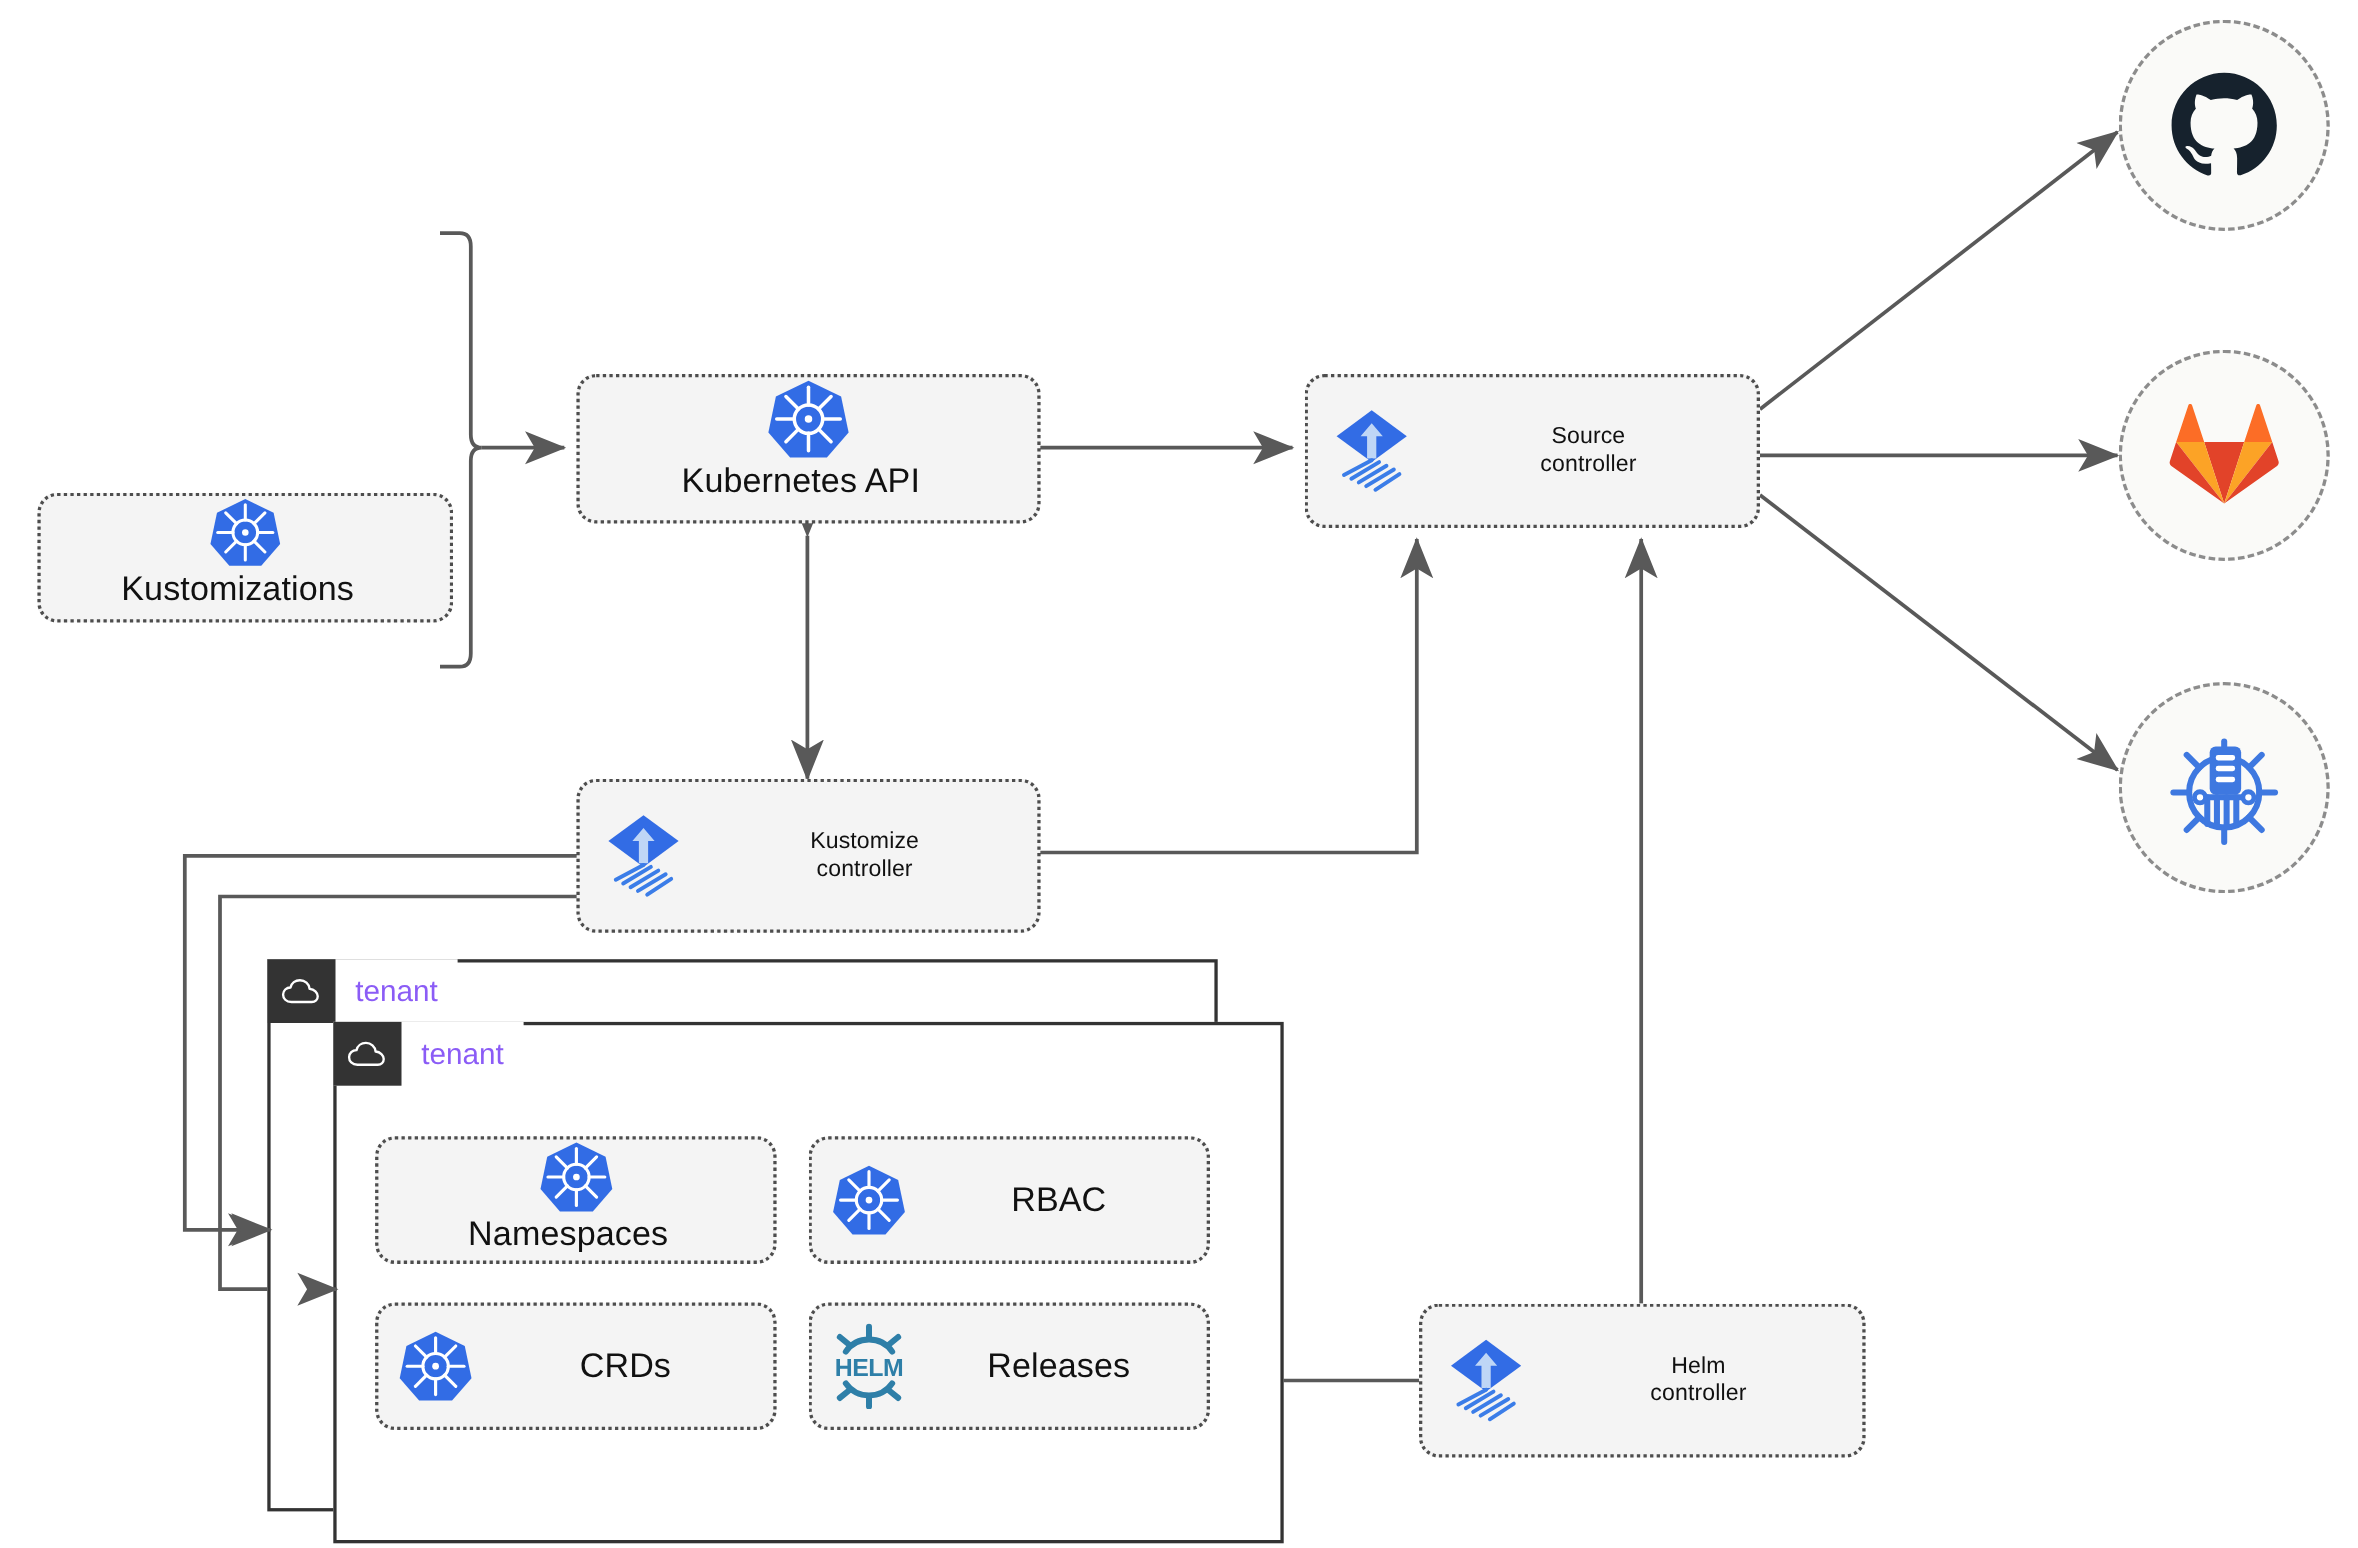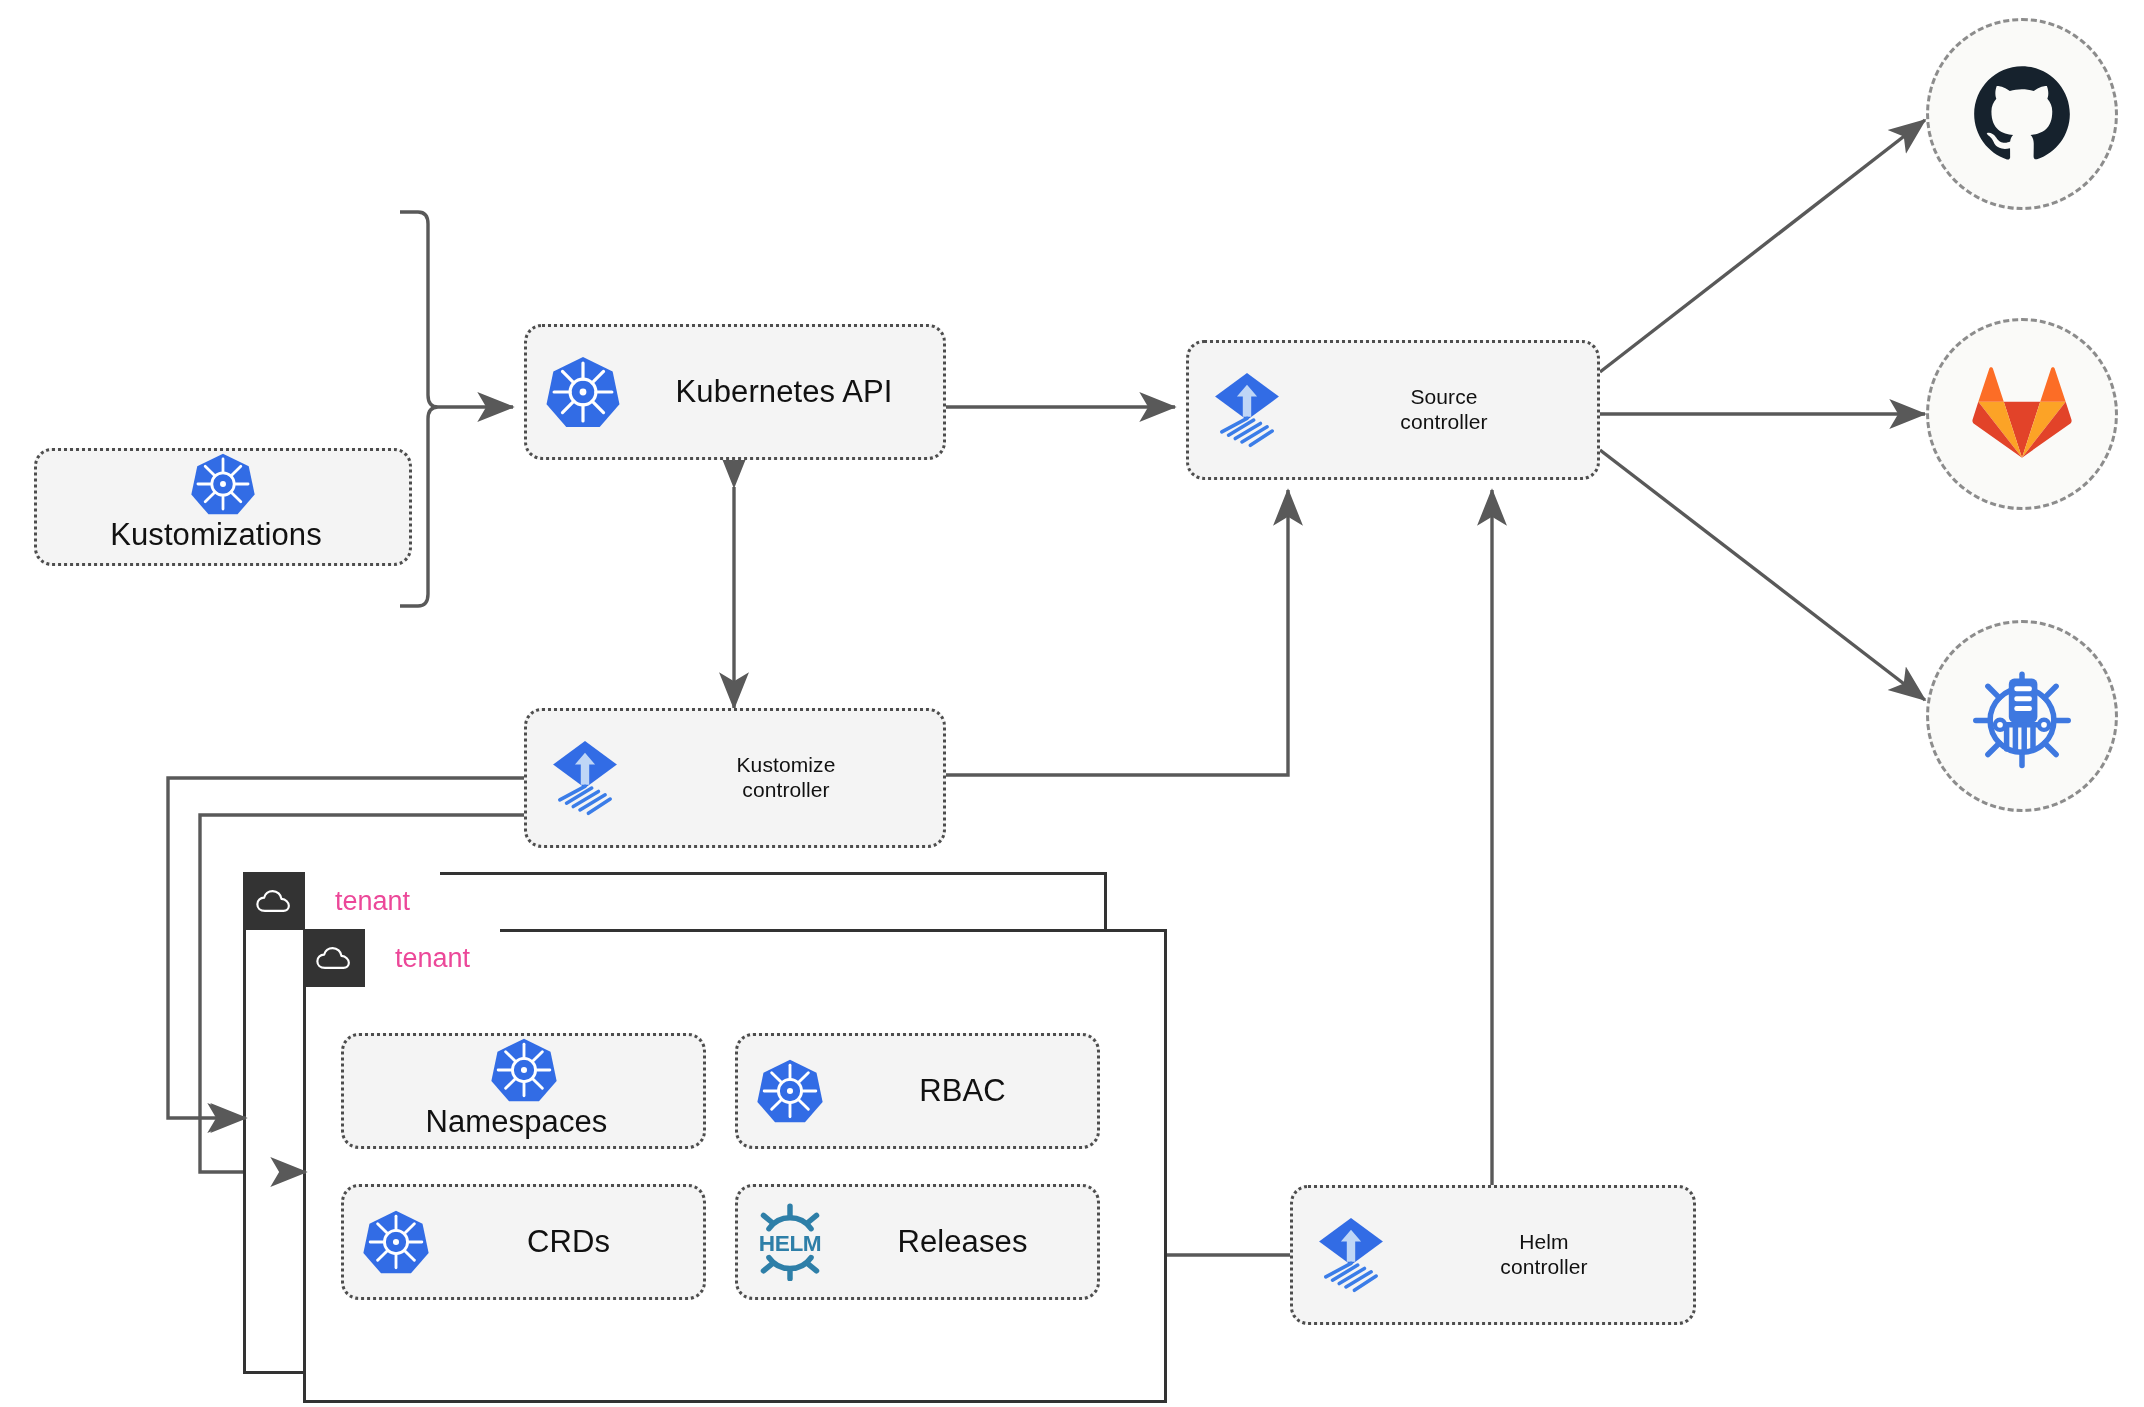--- a/index.html
+++ b/index.html
@@ -48,21 +48,21 @@
     position:absolute;left:-3px;top:-3px;
     height:58px;
     display:flex;align-items:center;
     background:#fff;
   }
   .tenant .tbadge{
     width:62px;height:58px;background:#333;
     display:flex;align-items:center;justify-content:center;
   }
   .tenant .tname{
-    padding:0 30px;font-size:27px;color:#ec4899;white-space:nowrap;
+    padding:0 18px;font-size:27px;color:#8b5cf6;white-space:nowrap;
   }
 
   svg.wires{position:absolute;left:0;top:0;width:2144px;height:1407px;z-index:1;overflow:visible;}
   svg.wires-top{z-index:6;}
   .w{stroke:#595959;stroke-width:3.4;fill:none;}
 </style>
 </head>
 <body>
 
 <div id="stage">
@@ -119,21 +119,21 @@
             <path d="M62 38 L77 23"></path>
           <path d="M38 62 L23 77"></path>
             <path d="M62 62 L77 77"></path>
         </g>
         <circle cx="50" cy="50" r="4.5" fill="#fff"></circle>
       </svg>
     </span>
     <span class="lbl">Kustomizations</span>
   </div>
 
-  <div class="node" style="left:524px;top:324px;width:422px;height:136px;">
+  <div class="node" style="left:524px;top:340px;width:422px;height:136px;flex-direction:column;">
     <span class="ico" style="width:112px;">
       <svg width="76" height="76" viewBox="0 0 100 100">
         <path d="M50 4 L89 23 L98 66 L72 96 L28 96 L2 66 L11 23 Z" fill="#326CE5"></path>
         <g fill="none" stroke="#fff" stroke-width="4.2" stroke-linecap="round">
           <circle cx="50" cy="50" r="17"></circle>
           <path d="M50 33 L50 12"></path>
             <path d="M50 67 L50 88"></path>
           <path d="M33 50 L12 50"></path>
             <path d="M67 50 L88 50"></path>
           <path d="M38 38 L23 23"></path>

